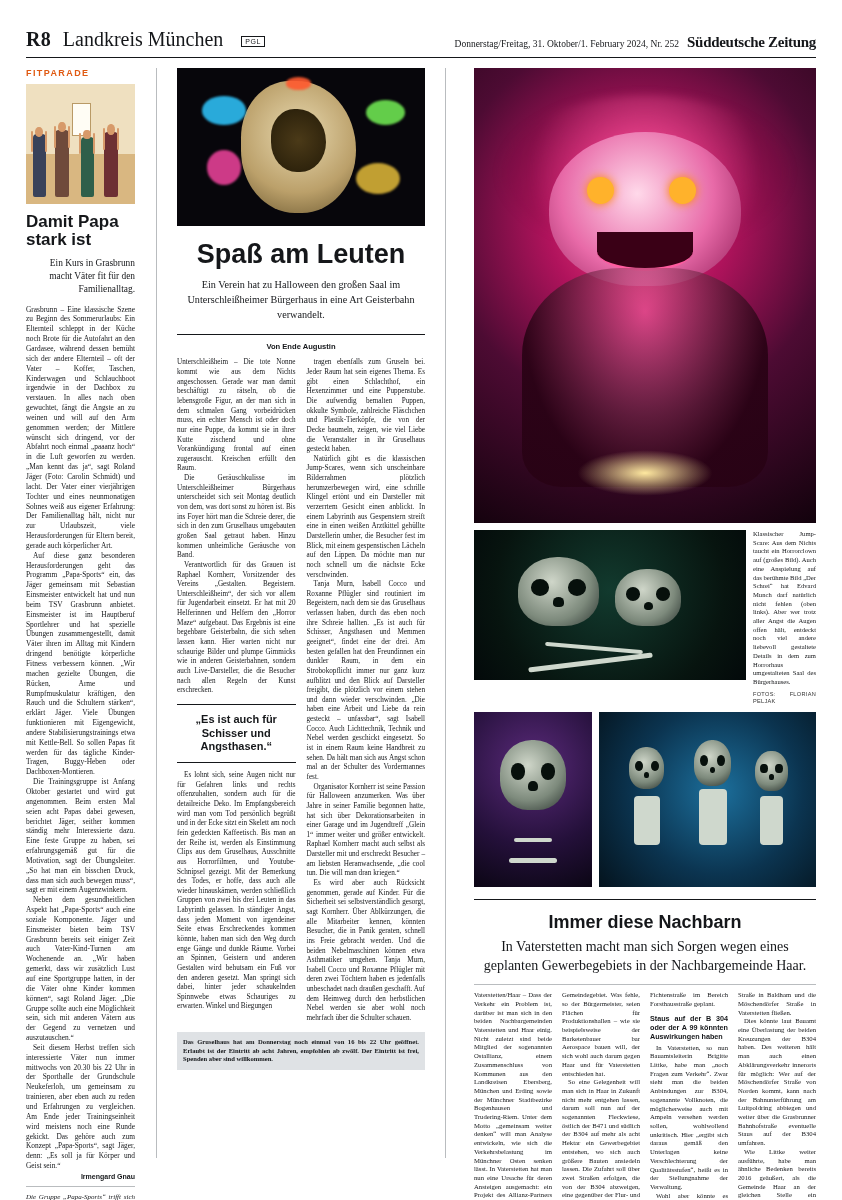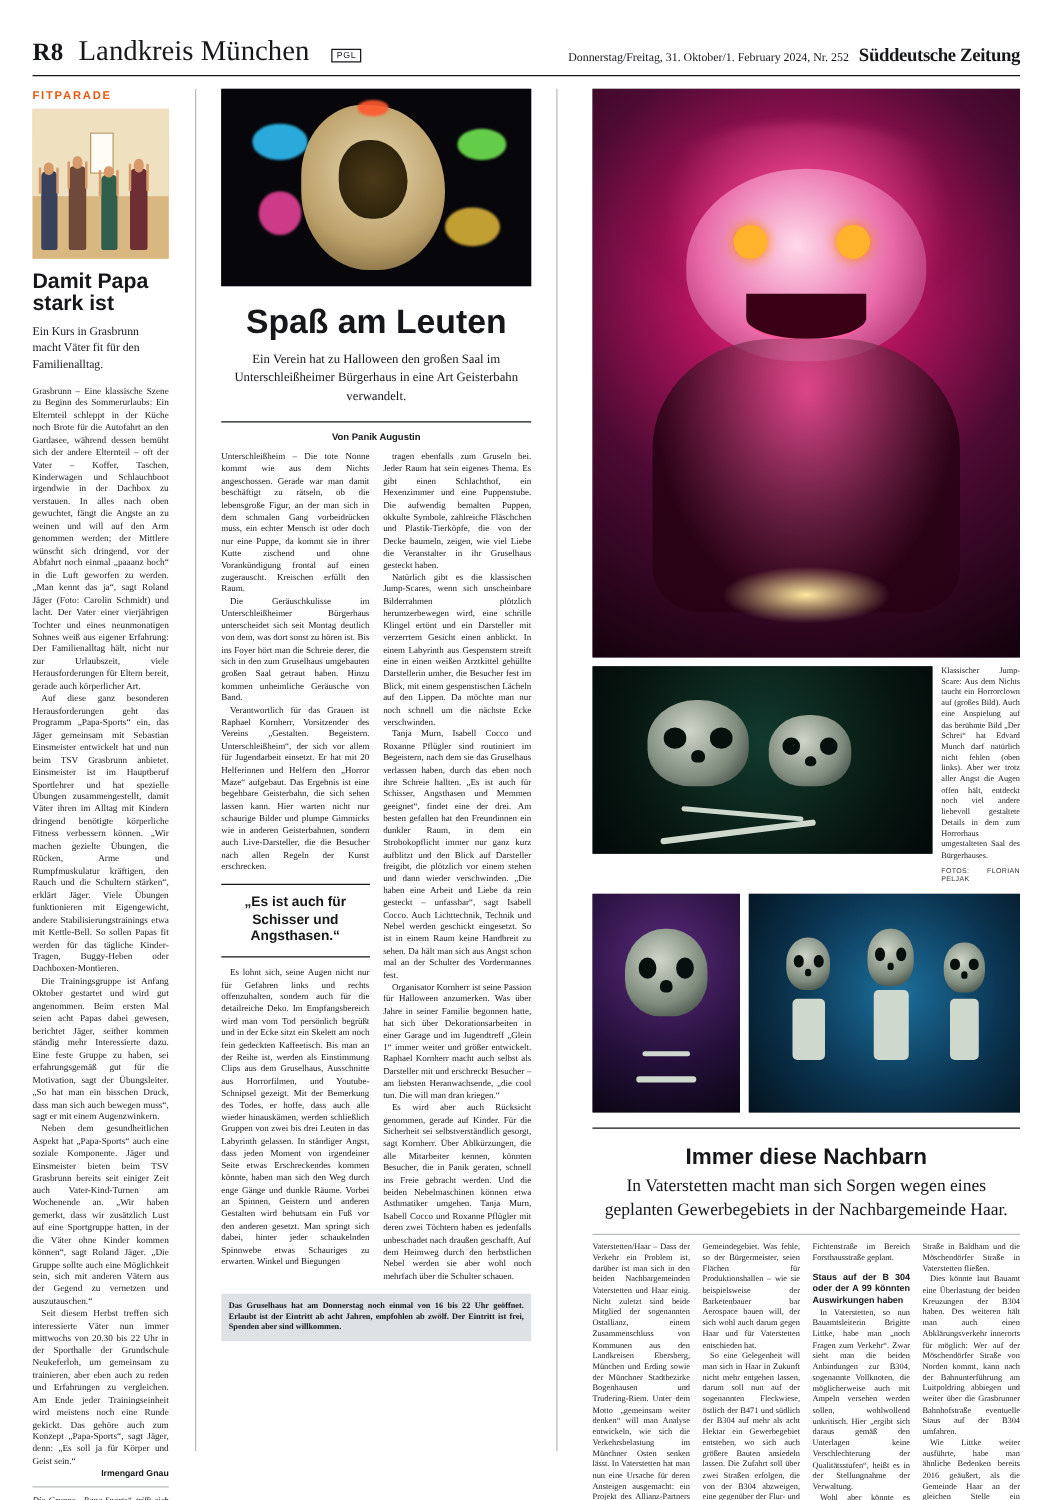--- a/index.html
+++ b/index.html
@@ -10,37 +10,37 @@
     color:#15171a;
     position:relative;
     overflow:hidden;
   }
   .page{position:relative;width:842px;height:1200px;box-sizing:border-box;padding:28px 26px 18px 26px;}
 
   
   .masthead{display:flex;align-items:flex-end;justify-content:space-between;border-bottom:1.5px solid #15171a;padding-bottom:6px;}
   .mast-left{display:flex;align-items:baseline;gap:12px;}
   .mast-page{font-family:"Liberation Serif",serif;font-size:20px;font-weight:bold;letter-spacing:.2px;}
-  .mast-region{font-size:23px;font-weight:normal;}
+  .mast-region{font-size:20px;font-weight:normal;}
   .mast-tag{font-size:7px;border:1px solid #15171a;padding:1px 3px;letter-spacing:.5px;font-family:"Liberation Sans",sans-serif;margin-left:6px;position:relative;top:-2px;}
   .mast-right{display:flex;align-items:baseline;gap:8px;font-size:9.5px;}
   .sz-logo{font-family:"Liberation Serif",serif;font-size:15px;font-weight:bold;letter-spacing:-0.3px;}
 
   
   .grid{display:flex;margin-top:10px;height:1090px;gap:12px;}
   .col-left{width:118px;flex:none;padding-right:9px;box-sizing:border-box;}
   .vrule{width:1px;background:#b9bcbf;flex:none;margin:0 8px 0 0;}
   .col-mid{width:256px;flex:none;padding-right:8px;box-sizing:border-box;}
   .col-right{flex:1;padding-left:8px;box-sizing:border-box;}
 
   
   .kicker{font-family:"Liberation Sans",sans-serif;font-size:9px;font-weight:bold;letter-spacing:1.4px;color:#e05a12;text-transform:uppercase;margin-bottom:6px;}
   .fit-img{width:100%;height:120px;background:#e8cfa2;position:relative;overflow:hidden;}
   .headline-left{font-family:"Liberation Sans",sans-serif;font-weight:bold;font-size:17px;line-height:1.08;margin:9px 0 7px 0;}
-  .subline-left{font-family:"Liberation Serif",serif;font-size:9.4px;line-height:1.38;text-align:left;margin-bottom:9px;}
+  .subline-left{font-family:"Liberation Serif",serif;font-size:9.4px;line-height:1.38;text-align:right;margin-bottom:9px;}
   .body-text{font-size:7.4px;line-height:1.33;text-align:justify;hyphens:auto;}
   .body-text p{margin:0 0 0 0;text-indent:7px;}
   .body-text p.first{text-indent:0;}
   .italic-note{font-style:italic;font-size:7px;line-height:1.33;text-align:justify;}
   .byline-right{text-align:right;font-family:"Liberation Sans",sans-serif;font-size:7px;font-weight:bold;margin-top:2px;}
   .rule-thin{border-top:1px solid #15171a;margin:8px 0 7px 0;}
   .rule-hair{border-top:1px solid #b9bcbf;margin:6px 0 6px 0;}
 
   
   .art-img{width:100%;height:158px;background:#0b0b10;position:relative;overflow:hidden;}
@@ -179,21 +179,21 @@
           <div class="gl" style="right:8%;top:20%;width:16%;height:16%;background:#7bff5a;opacity:.8;"></div>
           <div class="gl" style="right:10%;top:60%;width:18%;height:20%;background:#ffd23f;opacity:.75;"></div>
           <div class="blob" style="left:38%;top:26%;width:22%;height:40%;background:radial-gradient(circle at 50% 50%,#4b3a18,#241b08);"></div>
           <div class="gl" style="left:44%;top:6%;width:10%;height:8%;background:#ff5a2f;opacity:.9;"></div>
         </div>
       </div>
 
       <div class="headline-mid">Spaß am Leuten</div>
       <div class="subline-mid">Ein Verein hat zu Halloween den großen Saal im Unterschleißheimer Bürgerhaus in eine Art Geisterbahn verwandelt.</div>
       <div class="rule-thin"></div>
-      <div class="byline">Von Panik Augustin</div>
+      <div class="byline">Von Ende Augustin</div>
 
       <div class="twocol">
         <p class="first">Unterschleißheim – Die tote Nonne kommt wie aus dem Nichts angeschossen. Gerade war man damit beschäftigt zu rätseln, ob die lebensgroße Figur, an der man sich in dem schmalen Gang vorbeidrücken muss, ein echter Mensch ist oder doch nur eine Puppe, da kommt sie in ihrer Kutte zischend und ohne Vorankündigung frontal auf einen zugerauscht. Kreischen erfüllt den Raum.</p>
         <p>Die Geräuschkulisse im Unterschleißheimer Bürgerhaus unterscheidet sich seit Montag deutlich von dem, was dort sonst zu hören ist. Bis ins Foyer hört man die Schreie derer, die sich in den zum Gruselhaus umgebauten großen Saal getraut haben. Hinzu kommen unheimliche Geräusche von Band.</p>
         <p>Verantwortlich für das Grauen ist Raphael Kornherr, Vorsitzender des Vereins „Gestalten. Begeistern. Unterschleißheim“, der sich vor allem für Jugendarbeit einsetzt. Er hat mit 20 Helferinnen und Helfern den „Horror Maze“ aufgebaut. Das Ergebnis ist eine begehbare Geisterbahn, die sich sehen lassen kann. Hier warten nicht nur schaurige Bilder und plumpe Gimmicks wie in anderen Geisterbahnen, sondern auch Live-Darsteller, die die Besucher nach allen Regeln der Kunst erschrecken.</p>
         <div class="pullquote">„Es ist auch für Schisser und Angsthasen.“</div>
         <p>Es lohnt sich, seine Augen nicht nur für Gefahren links und rechts offenzuhalten, sondern auch für die detailreiche Deko. Im Empfangsbereich wird man vom Tod persönlich begrüßt und in der Ecke sitzt ein Skelett am noch fein gedeckten Kaffeetisch. Bis man an der Reihe ist, werden als Einstimmung Clips aus dem Gruselhaus, Ausschnitte aus Horrorfilmen, und Youtube-Schnipsel gezeigt. Mit der Bemerkung des Todes, er hoffe, dass auch alle wieder hinauskämen, werden schließlich Gruppen von zwei bis drei Leuten in das Labyrinth gelassen. In ständiger Angst, dass jeden Moment von irgendeiner Seite etwas Erschreckendes kommen könnte, haben man sich den Weg durch enge Gänge und dunkle Räume. Vorbei an Spinnen, Geistern und anderen Gestalten wird behutsam ein Fuß vor den anderen gesetzt. Man springt sich dabei, hinter jeder schaukelnden Spinnwebe etwas Schauriges zu erwarten. Winkel und Biegungen</p>
         <p>tragen ebenfalls zum Gruseln bei. Jeder Raum hat sein eigenes Thema. Es gibt einen Schlachthof, ein Hexenzimmer und eine Puppenstube. Die aufwendig bemalten Puppen, okkulte Symbole, zahlreiche Fläschchen und Plastik-Tierköpfe, die von der Decke baumeln, zeigen, wie viel Liebe die Veranstalter in ihr Gruselhaus gesteckt haben.</p>
         <p>Natürlich gibt es die klassischen Jump-Scares, wenn sich unscheinbare Bilderrahmen plötzlich herumzerbewegen wird, eine schrille Klingel ertönt und ein Darsteller mit verzerrtem Gesicht einen anblickt. In einem Labyrinth aus Gespenstern streift eine in einen weißen Arztkittel gehüllte Darstellerin umher, die Besucher fest im Blick, mit einem gespenstischen Lächeln auf den Lippen. Da möchte man nur noch schnell um die nächste Ecke verschwinden.</p>
         <p>Tanja Murn, Isabell Cocco und Roxanne Pflügler sind routiniert im Begeistern, nach dem sie das Gruselhaus verlassen haben, durch das eben noch ihre Schreie hallten. „Es ist auch für Schisser, Angsthasen und Memmen geeignet“, findet eine der drei. Am besten gefallen hat den Freundinnen ein dunkler Raum, in dem ein Strobokopflicht immer nur ganz kurz aufblitzt und den Blick auf Darsteller freigibt, die plötzlich vor einem stehen und dann wieder verschwinden. „Die haben eine Arbeit und Liebe da rein gesteckt – unfassbar“, sagt Isabell Cocco. Auch Lichttechnik, Technik und Nebel werden geschickt eingesetzt. So ist in einem Raum keine Handbreit zu sehen. Da hält man sich aus Angst schon mal an der Schulter des Vordermannes fest.</p>

